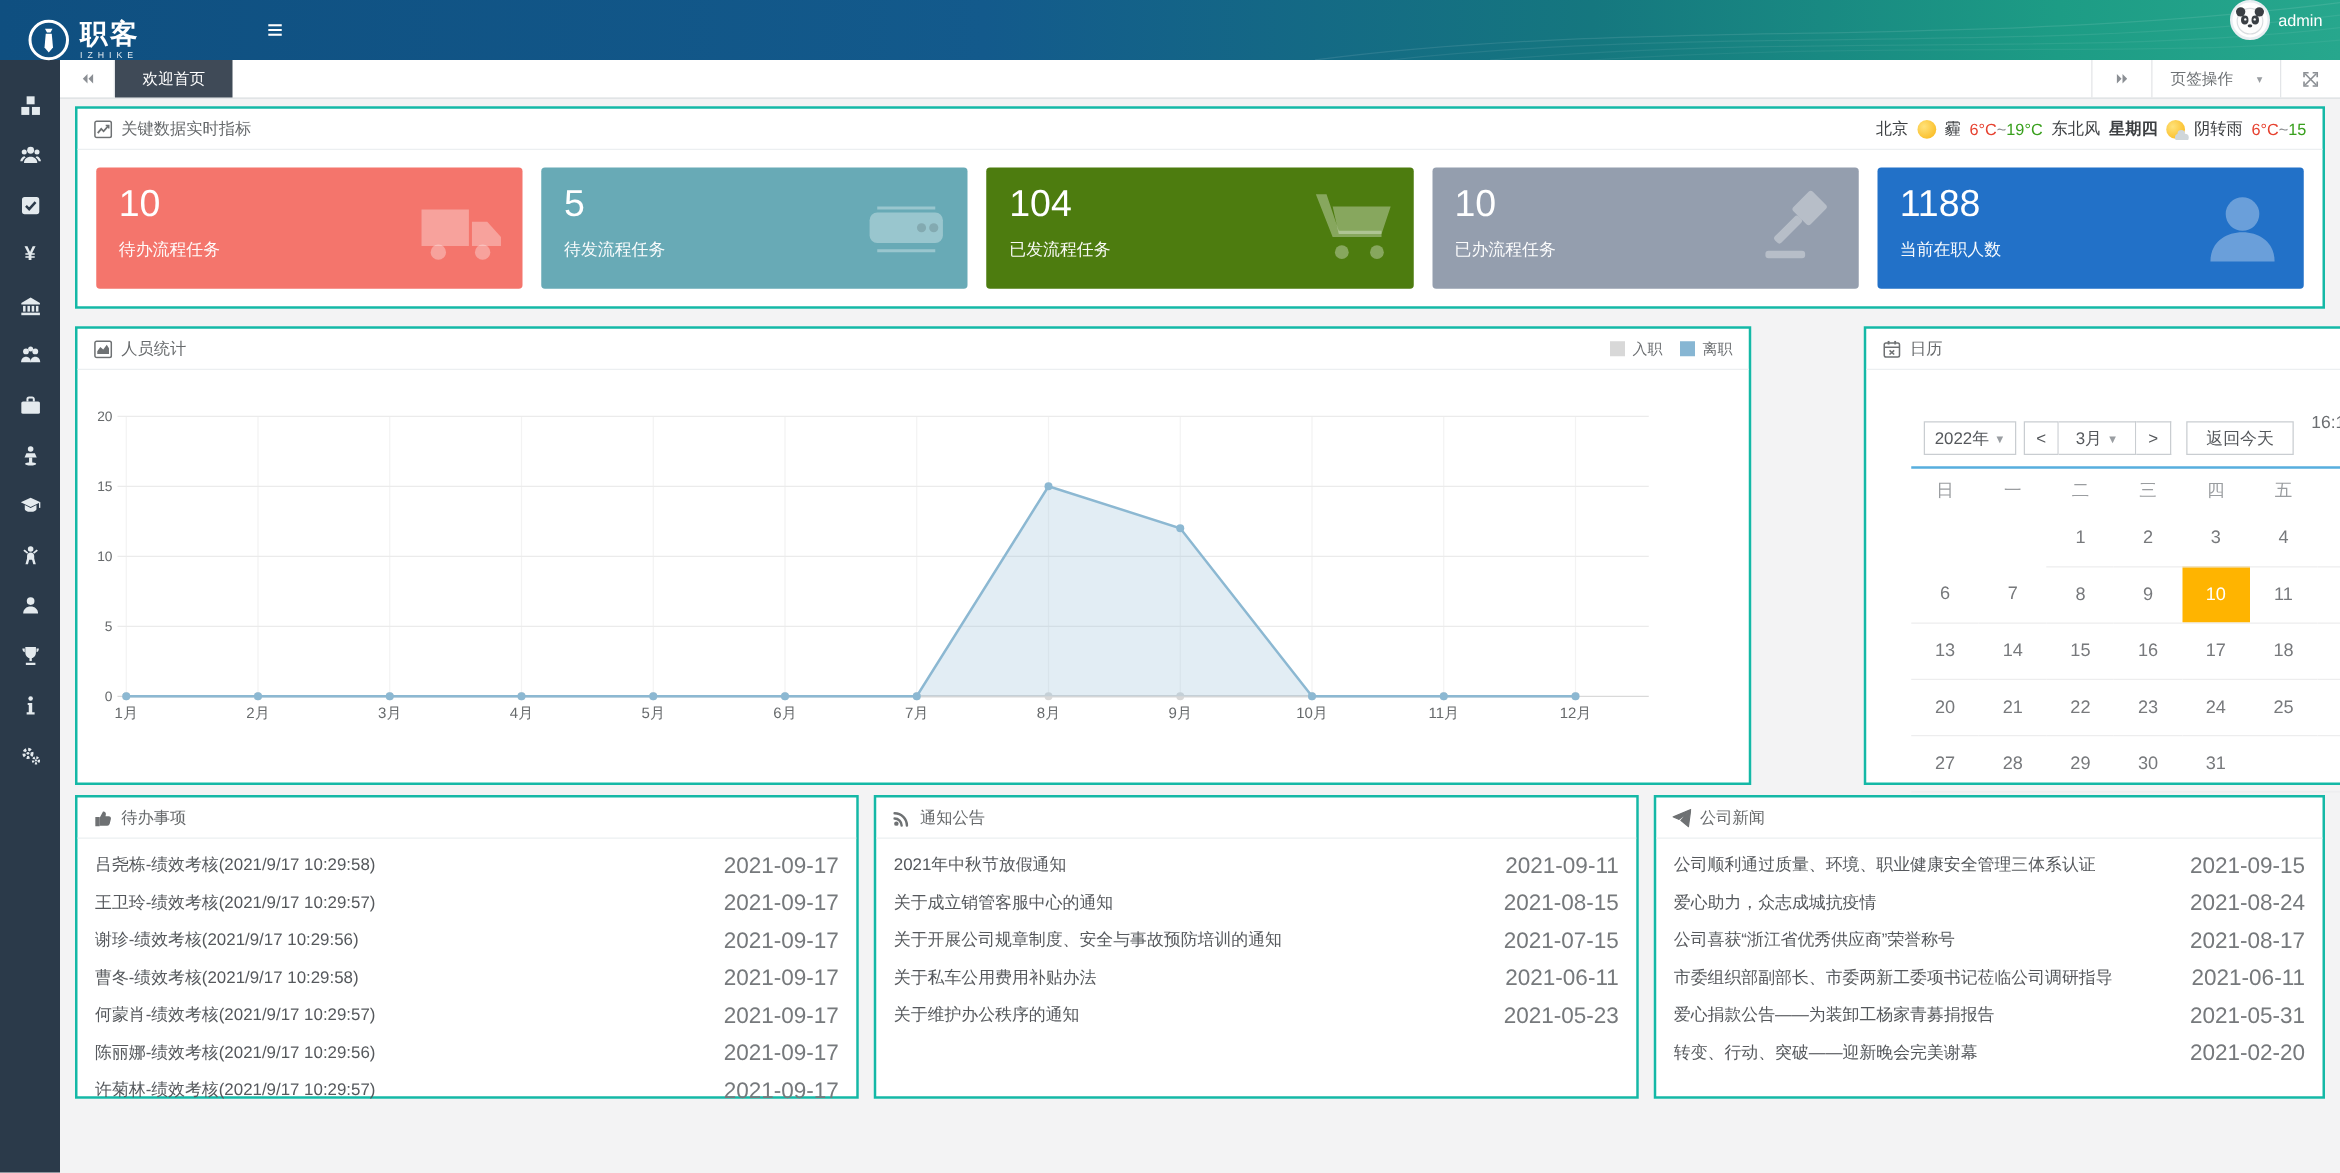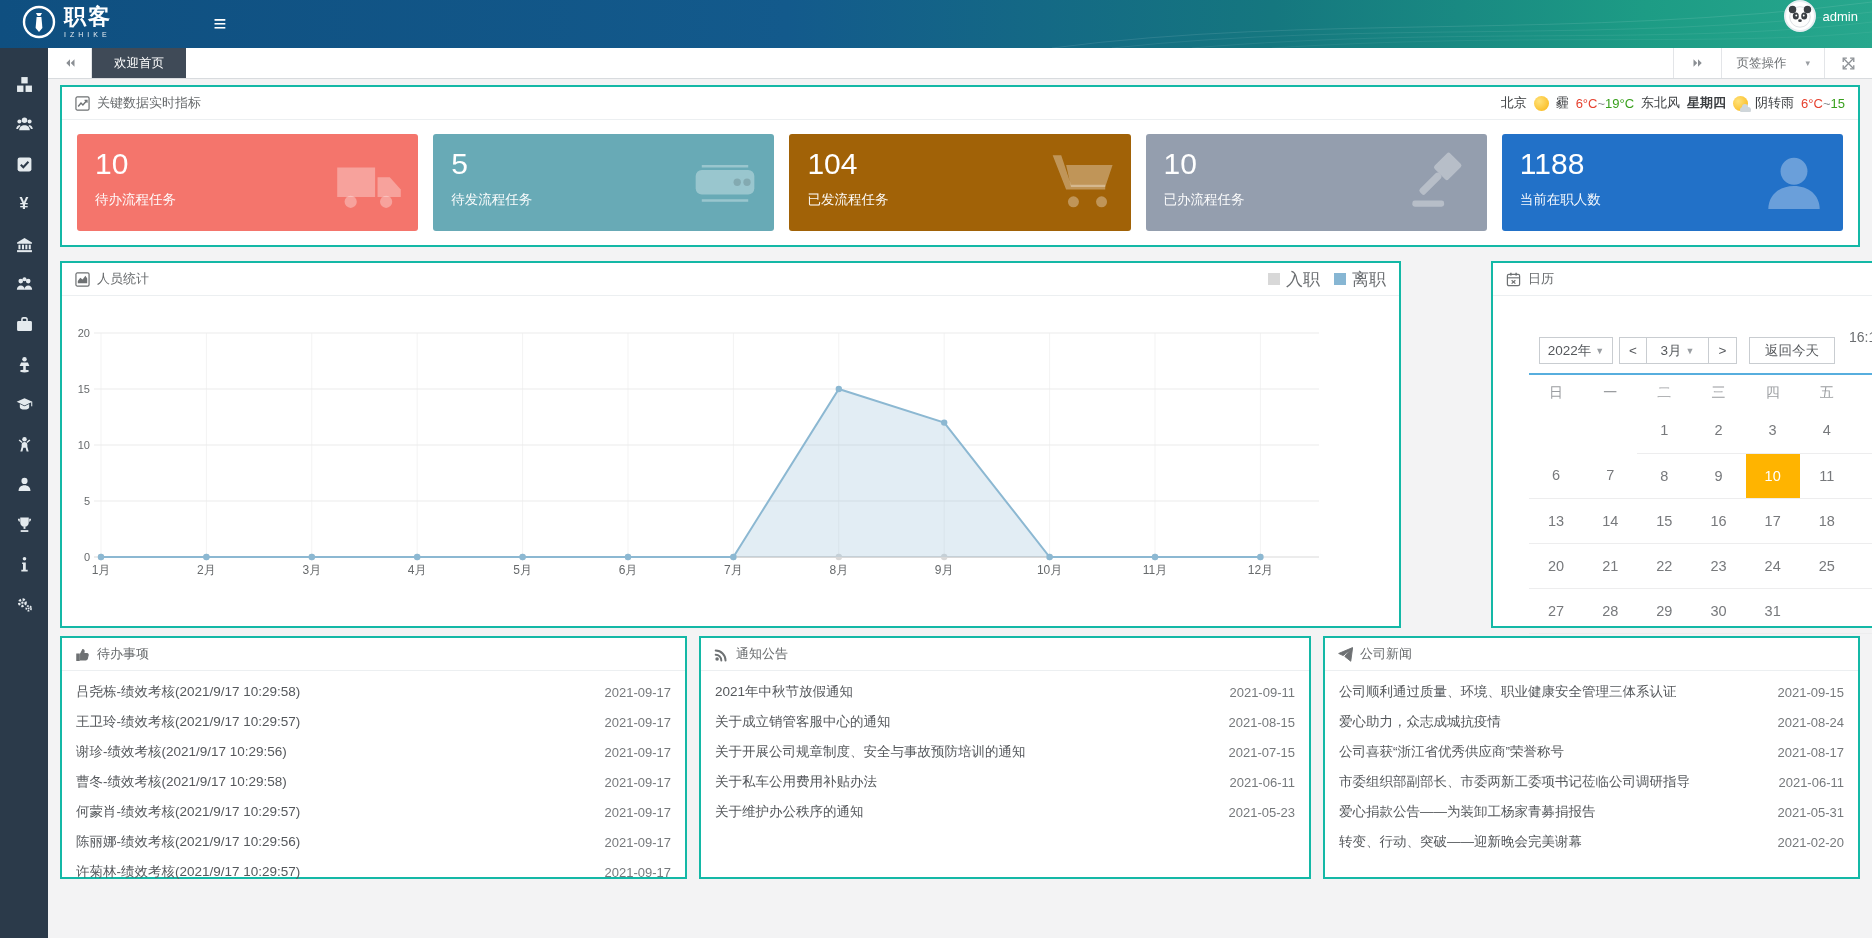--- a/index.html
+++ b/index.html
@@ -4,21 +4,21 @@
 <style>
   * { margin:0; padding:0; box-sizing:border-box; }
   html,body { width:1872px; height:938px; overflow:hidden; background:#f3f3f4;
     font-family:"Liberation Sans","DejaVu Sans",sans-serif; }
 
   
   .navbar { position:absolute; left:0; top:0; width:1872px; height:48px;
     background:linear-gradient(90deg,#0f4f80 0%,#135a8c 42%,#15777f 68%,#1d9c85 88%,#27a78d 100%);
     z-index:30; }
   .navbar .deco { position:absolute; right:0; top:0; pointer-events:none; }
-  .brand { position:absolute; left:22px; top:5px; display:flex; align-items:center; gap:8px; color:#fff; }
+  .brand { position:absolute; left:22px; top:15px; display:flex; align-items:center; gap:8px; color:#fff; }
   .brand-text { display:flex; flex-direction:column; line-height:1; }
   .brand-name { font-size:22px; font-weight:bold; letter-spacing:2px; }
   .brand-sub { font-size:7px; letter-spacing:4px; margin-top:3px; opacity:.9; }
   .hamburger { position:absolute; left:200px; top:0; height:48px; width:40px; color:#fff;
     font-size:22px; display:flex; align-items:center; justify-content:center; cursor:pointer; }
   .userbox { position:absolute; right:14px; top:0; height:32px; display:flex; align-items:center; gap:7px;
     color:#fff; font-size:13px; cursor:pointer; }
   .avatar { width:32px; height:32px; border-radius:50%; background:#fff; border:2px solid #e8eef2; overflow:hidden; }
 
   
@@ -63,21 +63,21 @@
     background:#cfd6da; border-radius:50%; }
   .cards { display:flex; gap:15px; padding:14px 15px; }
   .kcard { flex:1; height:97px; border-radius:3px; color:#fff; position:relative; padding:13px 18px;
     cursor:pointer; overflow:hidden; }
   .kv { font-size:30px; font-weight:400; line-height:1.15; }
   .kl { font-size:13.5px; margin-top:9px; opacity:.96; }
   .kicon { position:absolute; right:16px; top:17px; width:66px; height:60px; fill:rgba(255,255,255,.33); }
 
   
   #chartp { left:12px; top:182px; width:1341px; height:367px; }
-  .legend { margin-left:auto; display:flex; align-items:flex-start; gap:14px; font-size:17px; color:#6b6e71; }
+  .legend { margin-left:auto; display:flex; align-items:flex-start; gap:14px; font-size:12px; color:#6b6e71; }
   .lgi { display:flex; align-items:center; gap:6px; cursor:pointer; }
   .lgq { width:12px; height:12px; display:inline-block; }
   #chartbody { padding:22px 12px 0 12px; }
   #chartbody text { font-family:"Liberation Sans","DejaVu Sans",sans-serif; }
 
   
   #calp { left:1443px; top:182px; width:447px; height:367px; }
   .calctl { display:flex; align-items:center; gap:6px; padding:13px 0 9px 46px; }
   .cbtn { height:27px; border:1px solid #c9cdd1; background:#fff; color:#55585c; font-size:13.5px;
     display:flex; align-items:center; justify-content:center; gap:4px; cursor:pointer;margin-top:28px; }
@@ -95,21 +95,21 @@
   table.cal td.empty { border-bottom:none; cursor:default; }
 
   
   #todo  { left:12px;   top:557px; width:627px; height:243px; }
   #notice{ left:651px;  top:557px; width:612px; height:243px; }
   #news  { left:1275px; top:557px; width:537px; height:243px; }
   .plist { padding:6px 0 0 0; }
   .lrow { height:30px; display:flex; align-items:center; justify-content:space-between;
     padding:0 14px; cursor:pointer; }
   .lt { font-size:13.5px; color:#55585c; white-space:nowrap; overflow:hidden; text-overflow:ellipsis; }
-  .ld { font-size:13px; color:#76797c; margin-left:12px; flex:none; }
+  .ld { font-size:18px; color:#76797c; margin-left:12px; flex:none; }
 </style>
 </head>
 <body>
 
 <header class="navbar">
   <svg class="deco" width="820" height="48">
     <path d="M0 48 C 260 14, 520 40, 820 2" stroke="rgba(255,255,255,.10)" fill="none"></path>
     <path d="M60 48 C 320 20, 560 44, 820 12" stroke="rgba(255,255,255,.08)" fill="none"></path>
     <path d="M140 48 C 400 26, 620 46, 820 22" stroke="rgba(255,255,255,.07)" fill="none"></path>
     <path d="M220 48 C 470 32, 660 47, 820 32" stroke="rgba(255,255,255,.06)" fill="none"></path>
@@ -311,21 +311,21 @@
         <div class="kv">5</div>
         <div class="kl">待发流程任务</div>
         <svg class="kicon" viewBox="0 0 54 46">
             <rect x="3" y="14" width="48" height="20" rx="5"></rect>
             <path d="M8 10h38v2H8z"></path>
             <circle cx="37" cy="24" r="3" fill="rgba(0,0,0,.14)"></circle>
             <circle cx="45" cy="24" r="3" fill="rgba(0,0,0,.14)"></circle>
             <path d="M8 38h38v2H8z"></path>
           </svg>
       </div>
-      <div class="kcard" style="background: #a16207;">
+      <div class="kcard" style="background: #4d7c0f;">
         <div class="kv">104</div>
         <div class="kl">已发流程任务</div>
         <svg class="kicon" viewBox="0 0 54 46">
             <path d="M14 10h38l-6 18H18z"></path>
             <path d="M3 2h7l8 24h28v4H14z"></path>
             <circle cx="20" cy="40" r="4.5"></circle>
             <circle cx="43" cy="40" r="4.5"></circle>
           </svg>
       </div>
       <div class="kcard" style="background: rgb(148, 158, 174);">

